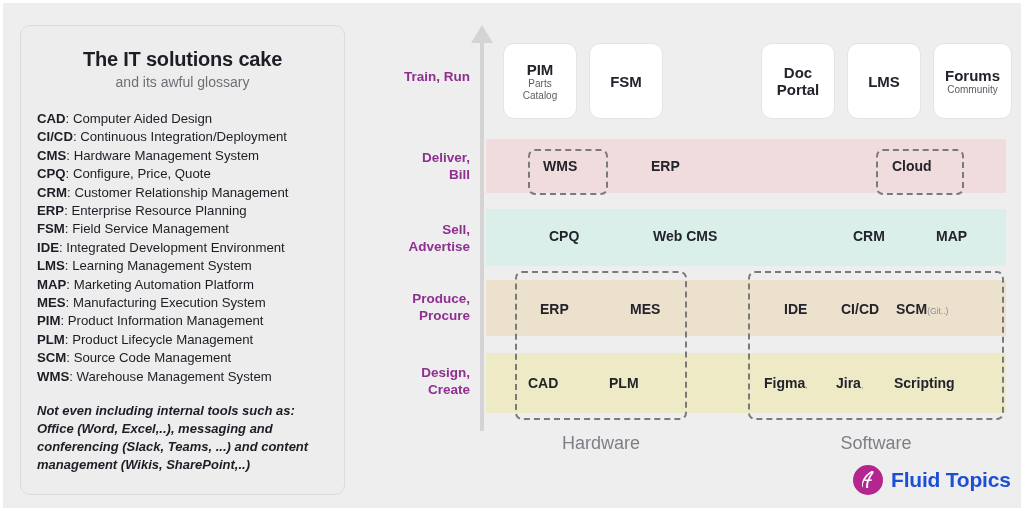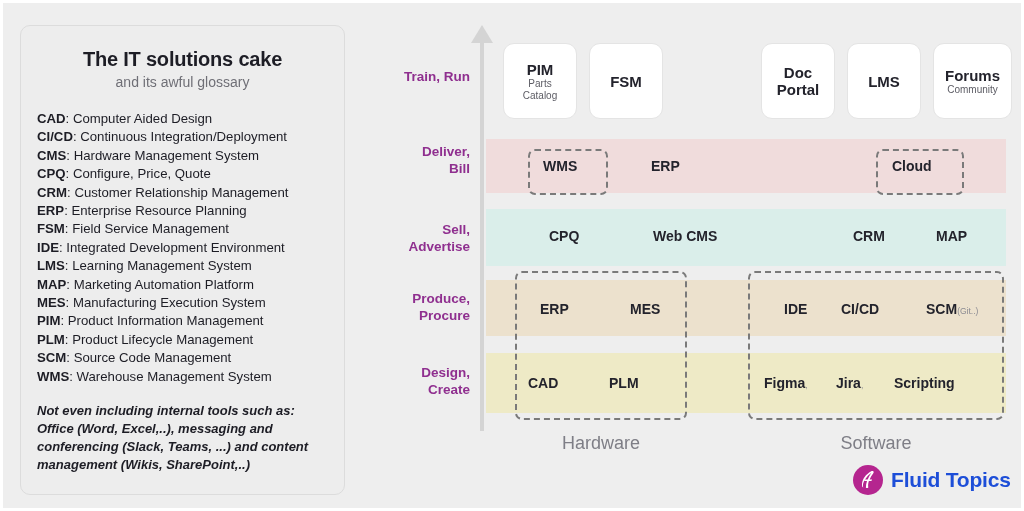--- a/index.html
+++ b/index.html
@@ -130,21 +130,21 @@
     <div id="axis-line"></div>
 
     <div class="band" id="band-deliver"></div>
     <div class="band" id="band-sell"></div>
     <div class="band" id="band-produce"></div>
     <div class="band" id="band-design"></div>
 
     <div class="stage-label" style="top:56px;">
       <div>Train, Run</div>
     </div>
-    <div class="stage-label" style="top:131px;">
+    <div class="stage-label" style="top:137px;">
       <div>Deliver,</div>
       <div>Bill</div>
     </div>
     <div class="stage-label" style="top:209px;">
       <div>Sell,</div>
       <div>Advertise</div>
     </div>
     <div class="stage-label" style="top:278px;">
       <div>Produce,</div>
       <div>Procure</div>
@@ -185,21 +185,21 @@
     <div class="item" style="left:495px;top:215px;">CRM</div>
     <div class="item" style="left:578px;top:215px;">MAP</div>
 
     <div class="dbox" style="left:157px;top:258px;width:172px;height:149px;"></div>
     <div class="dbox" style="left:390px;top:258px;width:256px;height:149px;"></div>
 
     <div class="item" style="left:182px;top:288px;">ERP</div>
     <div class="item" style="left:272px;top:288px;">MES</div>
     <div class="item" style="left:426px;top:288px;">IDE</div>
     <div class="item" style="left:483px;top:288px;">CI/CD</div>
-    <div class="item" style="left:568px;top:288px;"><span>SCM</span><span class="tiny">(Git..)</span></div>
+    <div class="item" style="left:538px;top:288px;"><span>SCM</span><span class="tiny">(Git..)</span></div>
 
     <div class="item" style="left:170px;top:362px;">CAD</div>
     <div class="item" style="left:251px;top:362px;">PLM</div>
     <div class="item" style="left:406px;top:362px;"><span>Figma</span><span class="tiny">,</span></div>
     <div class="item" style="left:478px;top:362px;"><span>Jira</span><span class="tiny">,</span></div>
     <div class="item" style="left:536px;top:362px;">Scripting</div>
 
     <div class="caption" style="left:157px;top:420px;width:172px;">Hardware</div>
     <div class="caption" style="left:390px;top:420px;width:256px;">Software</div>
 

